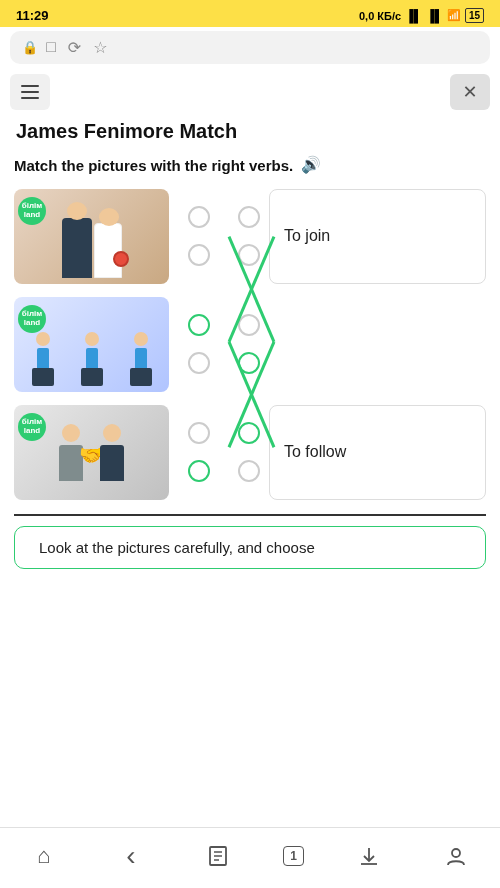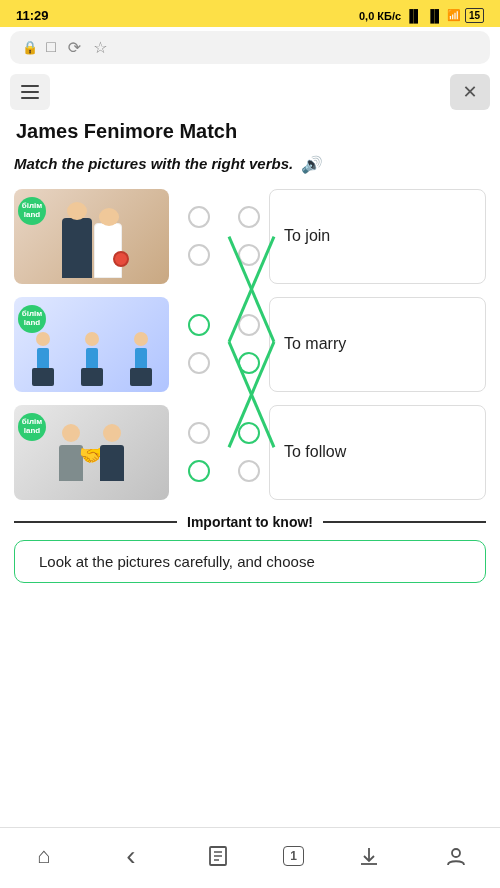--- a/index.html
+++ b/index.html
@@ -95,23 +95,22 @@
     
     .content {
       padding: 4px 14px 10px;
     }
     .instruction {
       font-size: 15px;
       font-weight: 700;
       color: #111;
       margin-bottom: 12px;
       display: flex;
-      align-items: flex-start;
+      align-items: flex-end;
       gap: 8px;
-      font-style: italic;
     }
     .sound-icon { color: #333; font-size: 16px; }
 
     
     .match-area {
       position: relative;
       width: 100%;
     }
 
     
@@ -486,23 +485,20 @@
       <div class="circles-col">
         <div class="circle active"></div>
         <div class="circle"></div>
       </div>
 
       <div class="right-circles-col">
         <div class="circle"></div>
         <div class="circle active"></div>
       </div>
 
-      <div class="verb-box">
-        <span>To marry</span>
-      </div>
     </div>
 
     <div class="match-row">
       <div class="img-box img-handshake">
         <div class="img-badge">бiлiм<br>land</div>
         <div class="handshake-scene">
           <div class="hs-person">
             <div class="hs-head"></div>
             <div class="hs-body"></div>
           </div>
@@ -526,21 +522,20 @@
 
       <div class="verb-box">
         <span>To follow</span>
       </div>
     </div>
 
   </div>
 
   <div class="important-section">
     <div class="imp-line"></div>
-    <div class="imp-text">Important to know!</div>
     <div class="imp-line"></div>
   </div>
 
   <div class="hint-box">
     <span>Look at the pictures carefully, and choose</span>
   </div>
 
 </div>
 
 <div class="bottom-nav">

